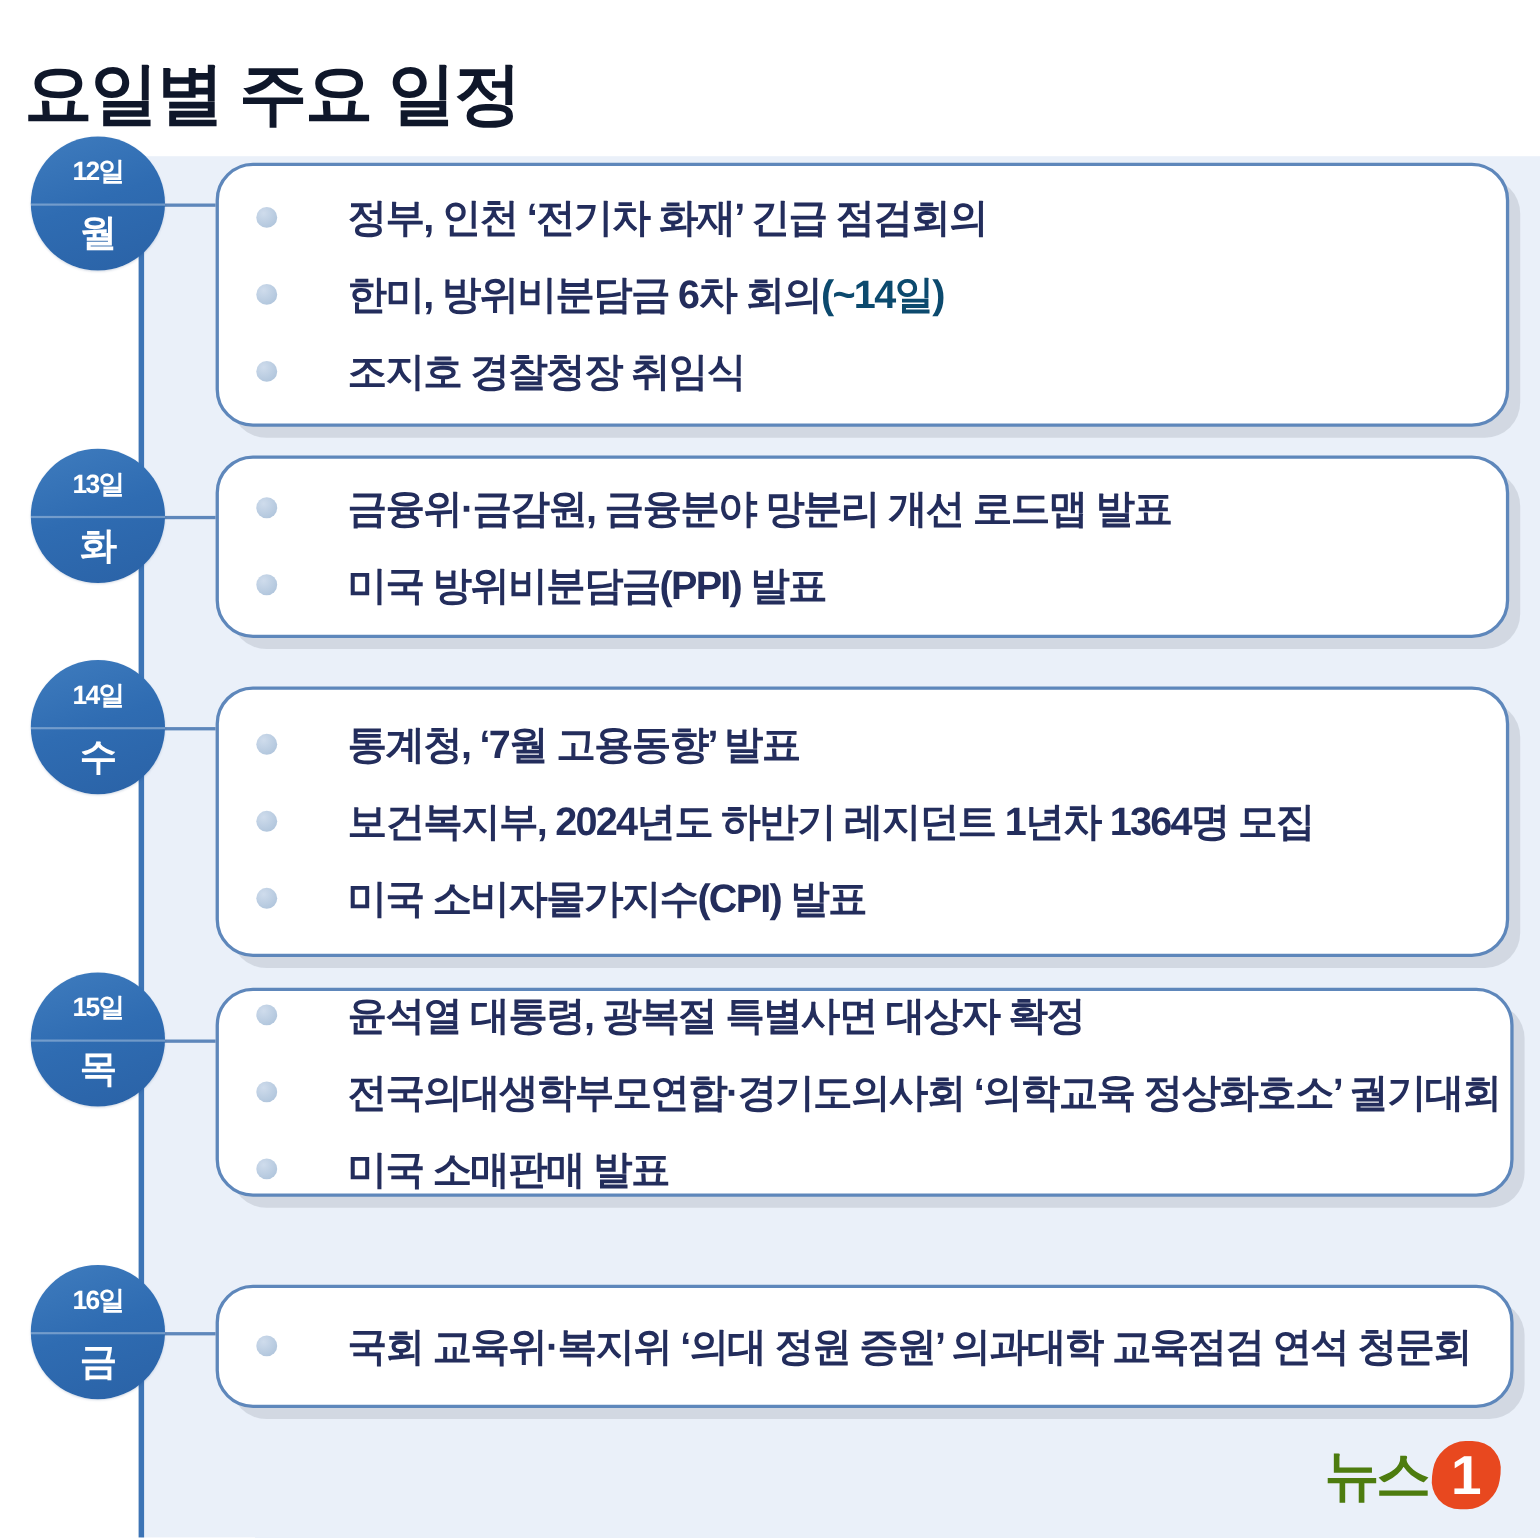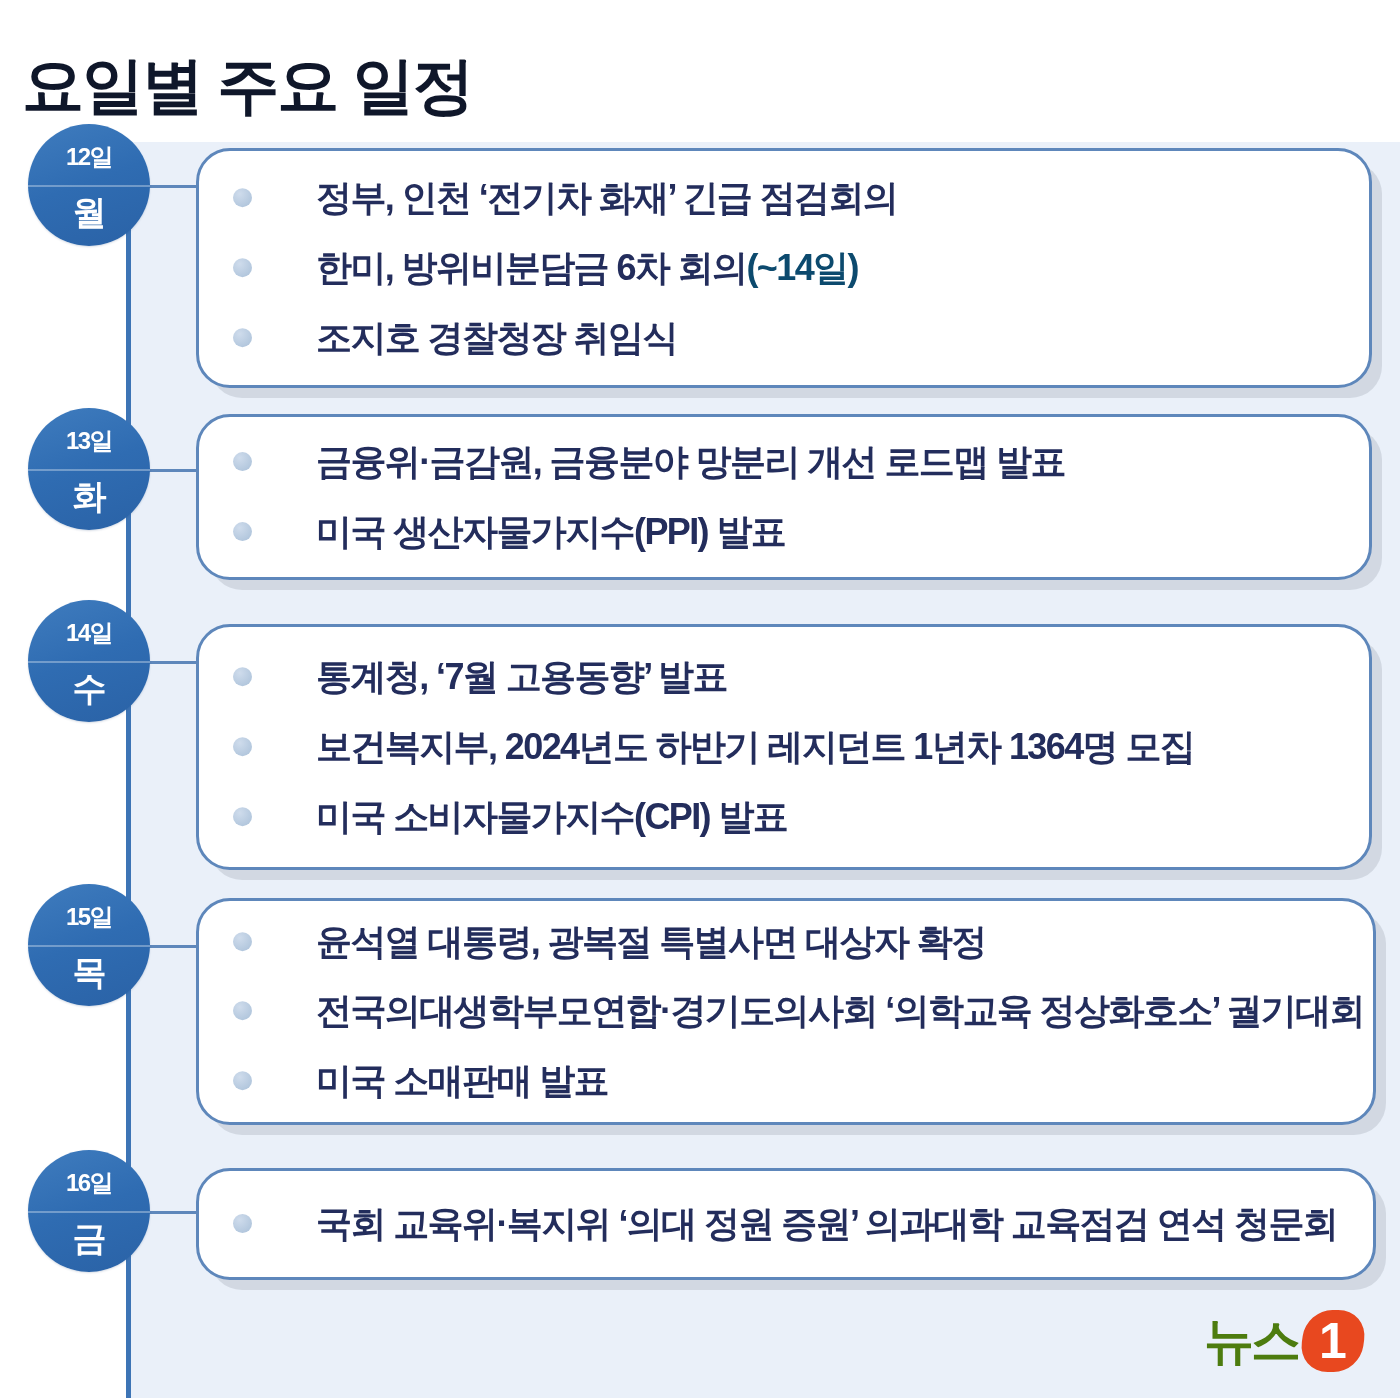--- a/index.html
+++ b/index.html
@@ -225,21 +225,21 @@
       </div>
       <div class="stub" style="left: 128px; width: 68px; top: 469px;"></div>
       <div class="card" style="top: 414px; left: 196px; width: 1176px; height: 166px;">
         <div class="items">
           <div class="item">
             <span class="dot"></span>
             <span class="item-text"><span>금융위·금감원, 금융분야 망분리 개선 로드맵 발표</span></span>
           </div>
           <div class="item">
             <span class="dot"></span>
-            <span class="item-text"><span>미국 생산자물가지수(PPI) 발표</span></span>
+            <span class="item-text"><span>미국 방위비분담금(PPI) 발표</span></span>
           </div>
         </div>
       </div>
       <div class="badge" style="top: 600px;">
         <span class="d-num">14일</span>
         <span class="sep"></span>
         <span class="d-dow">수</span>
       </div>
       <div class="stub" style="left: 128px; width: 68px; top: 661px;"></div>
       <div class="card" style="top: 624px; left: 196px; width: 1176px; height: 246px;">
@@ -257,21 +257,21 @@
             <span class="item-text"><span>미국 소비자물가지수(CPI) 발표</span></span>
           </div>
         </div>
       </div>
       <div class="badge" style="top: 884px;">
         <span class="d-num">15일</span>
         <span class="sep"></span>
         <span class="d-dow">목</span>
       </div>
       <div class="stub" style="left: 128px; width: 68px; top: 945px;"></div>
-      <div class="card" style="top: 898px; left: 196px; width: 1180px; height: 227px; padding-left: 36px;">
+      <div class="card" style="top: 898px; left: 196px; width: 1180px; height: 190px; padding-left: 36px;">
         <div class="items">
           <div class="item">
             <span class="dot"></span>
             <span class="item-text"><span>윤석열 대통령, 광복절 특별사면 대상자 확정</span></span>
           </div>
           <div class="item">
             <span class="dot"></span>
             <span class="item-text"><span>전국의대생학부모연합·경기도의사회 ‘의학교육 정상화호소’ 궐기대회</span></span>
           </div>
           <div class="item">

